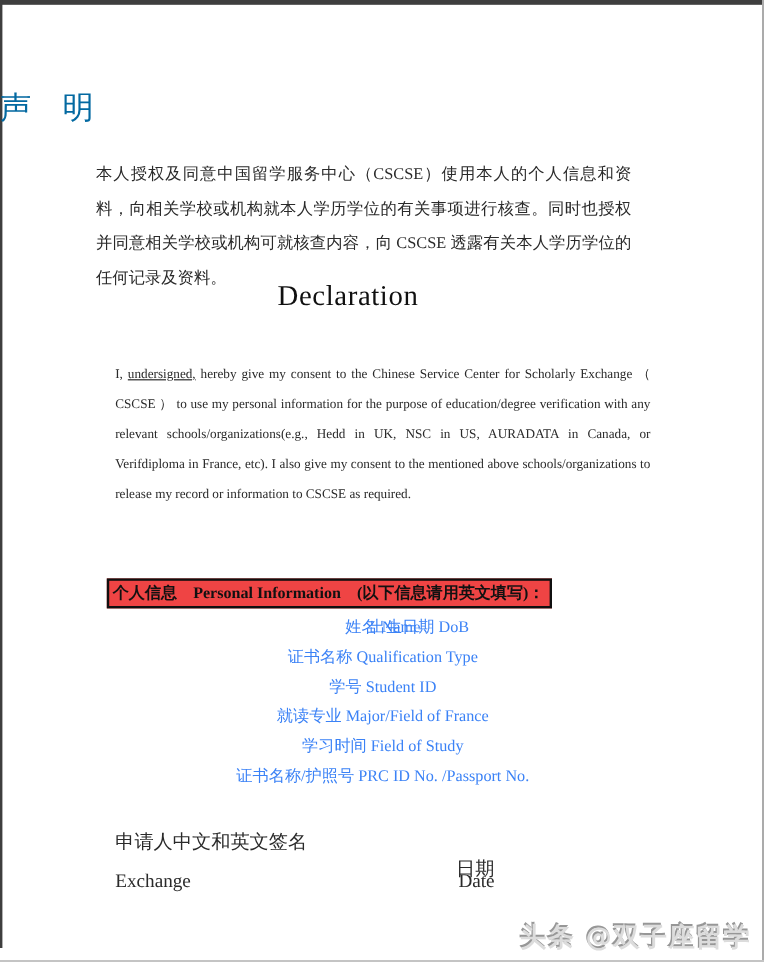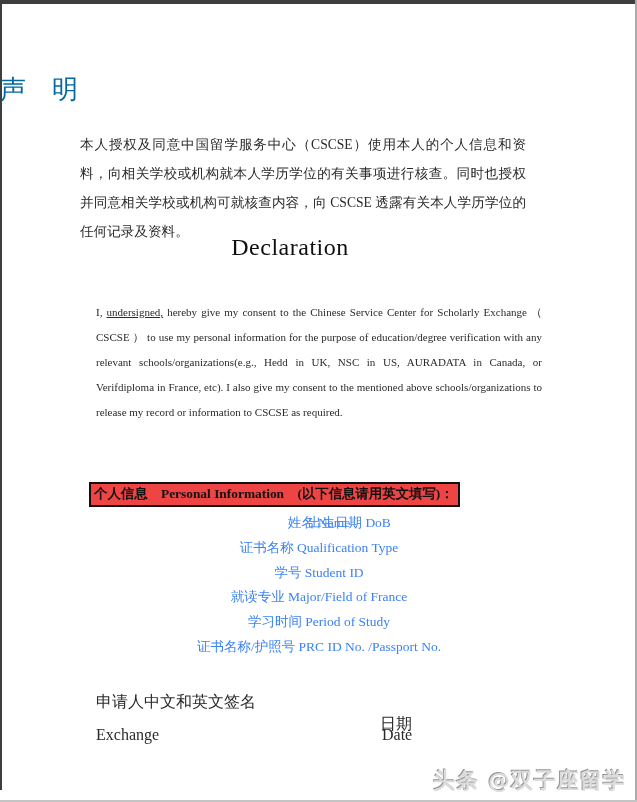--- a/index.html
+++ b/index.html
@@ -96,21 +96,21 @@
     <div class="field-row">
       <span>证书名称 Qualification Type</span>
     </div>
     <div class="field-row">
       <span>学号 Student ID</span>
     </div>
     <div class="field-row">
       <span>就读专业 Major/Field of France</span>
     </div>
     <div class="field-row">
-      <span>学习时间 Period of Study</span>
+      <span>学习时间 Field of Study</span>
     </div>
     <div class="field-row">
       <span>证书名称/护照号 PRC ID No. /Passport No.</span>
     </div>
   </div>
 
   <div class="sig-row sig-row1">
     <span>申请人中文和英文签名</span>
     <span class="sig-right1">日期</span>
   </div>

